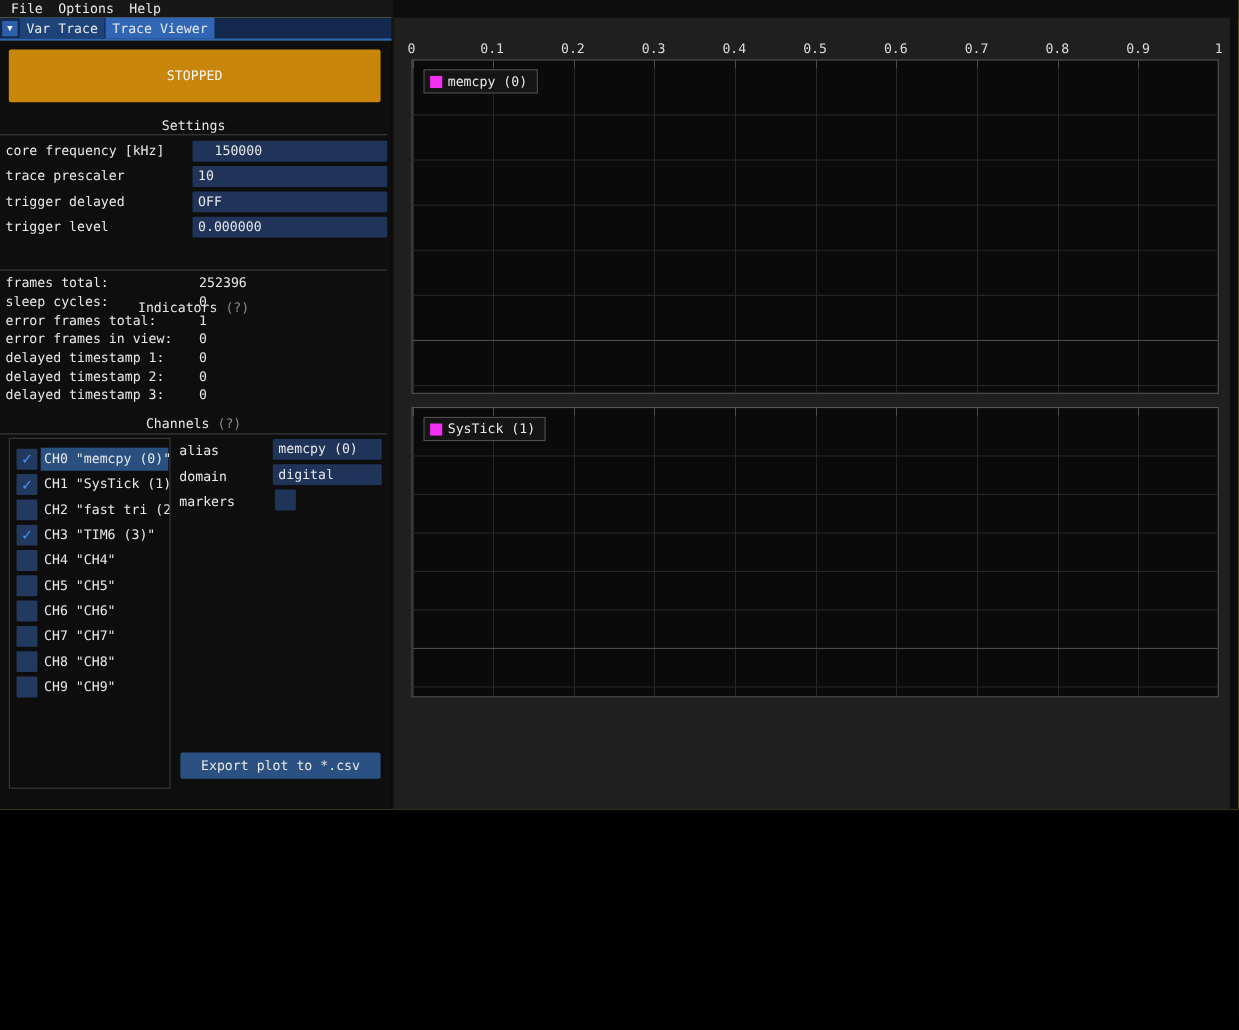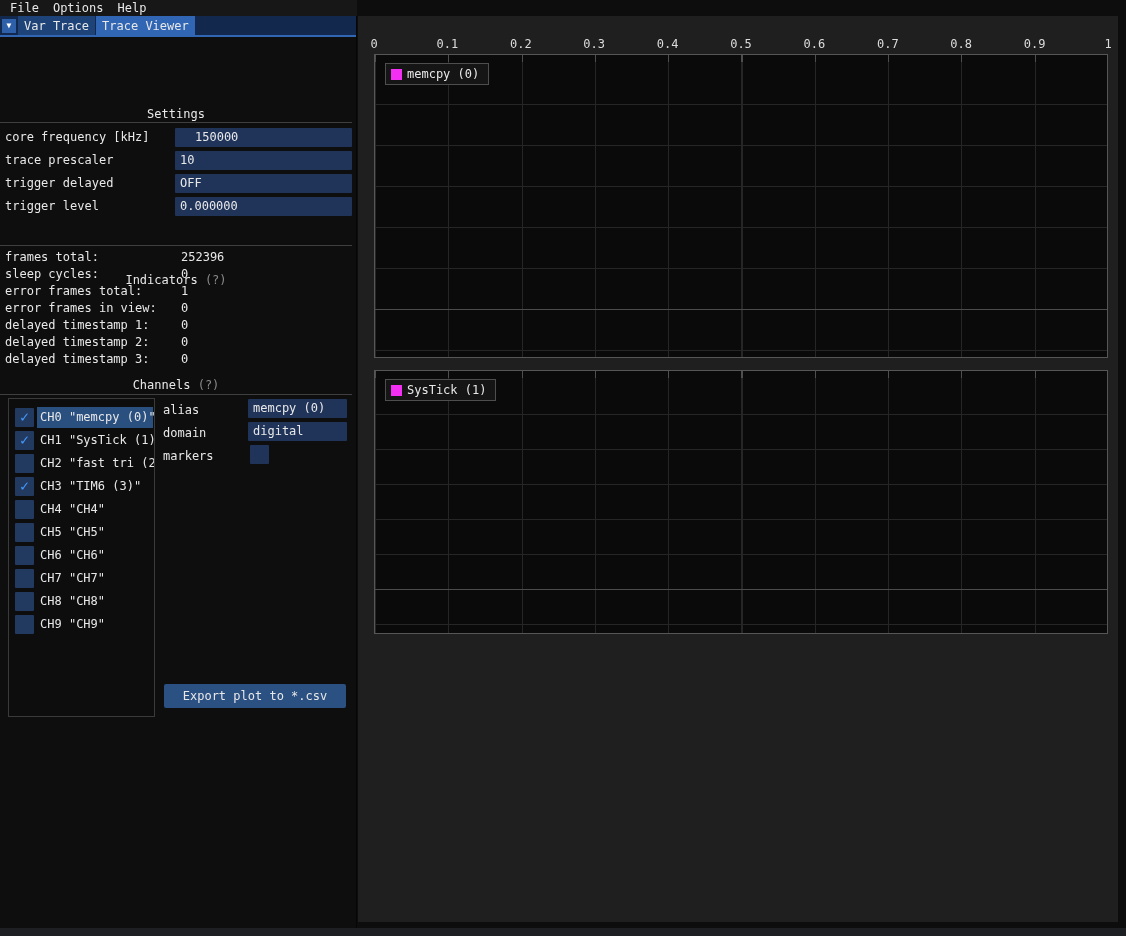--- a/index.html
+++ b/index.html
@@ -1,16 +1,16 @@
 <!DOCTYPE html>
 <html><head>
 <meta charset="utf-8">
 <style>
   html,body{margin:0;padding:0;background:#000;}
-  #app{position:relative;width:1126px;height:936px;background:#fde047;overflow:hidden;
+  #app{position:relative;width:1126px;height:736px;background:#fde047;overflow:hidden;
        font-family:"DejaVu Sans Mono","Liberation Mono",monospace;font-size:12px;color:#e8e8e8;
        -webkit-font-smoothing:none;}
   .abs{position:absolute;}
   
   #menubar{left:0;top:0;width:1126px;height:16px;background:#171717;display:flex;align-items:center;
            gap:14px;padding-left:10px;box-sizing:border-box;}
   .menu-item{cursor:default;}
   
   #tabbar{left:0;top:16px;width:357px;height:21px;background:#12294d;border-bottom:2px solid #3066b4;
           box-sizing:border-box;display:flex;align-items:stretch;}
@@ -74,20 +74,21 @@
     <div class="tab">
       <span>Var Trace</span>
     </div>
     <div class="tab active">
       <span>Trace Viewer</span>
     </div>
   </div>
 
   <div id="left-panel" class="abs">
 
+    <div id="stopped-btn" class="abs btn" style="background: rgb(200, 134, 11);">STOPPED</div>
 
     <div class="abs section-title" style="top:70px;">Settings</div>
     <div class="abs sep" style="top:85px;"></div>
 
     <div class="abs flabel" style="top:91px;">core frequency [kHz]</div>
     <div class="abs input" style="left:175px;top:91px;width:177px;padding-left:20px;">150000</div>
 
     <div class="abs flabel" style="top:114px;">trace prescaler</div>
     <div class="abs input" style="left:175px;top:114px;width:177px;">10</div>
 

